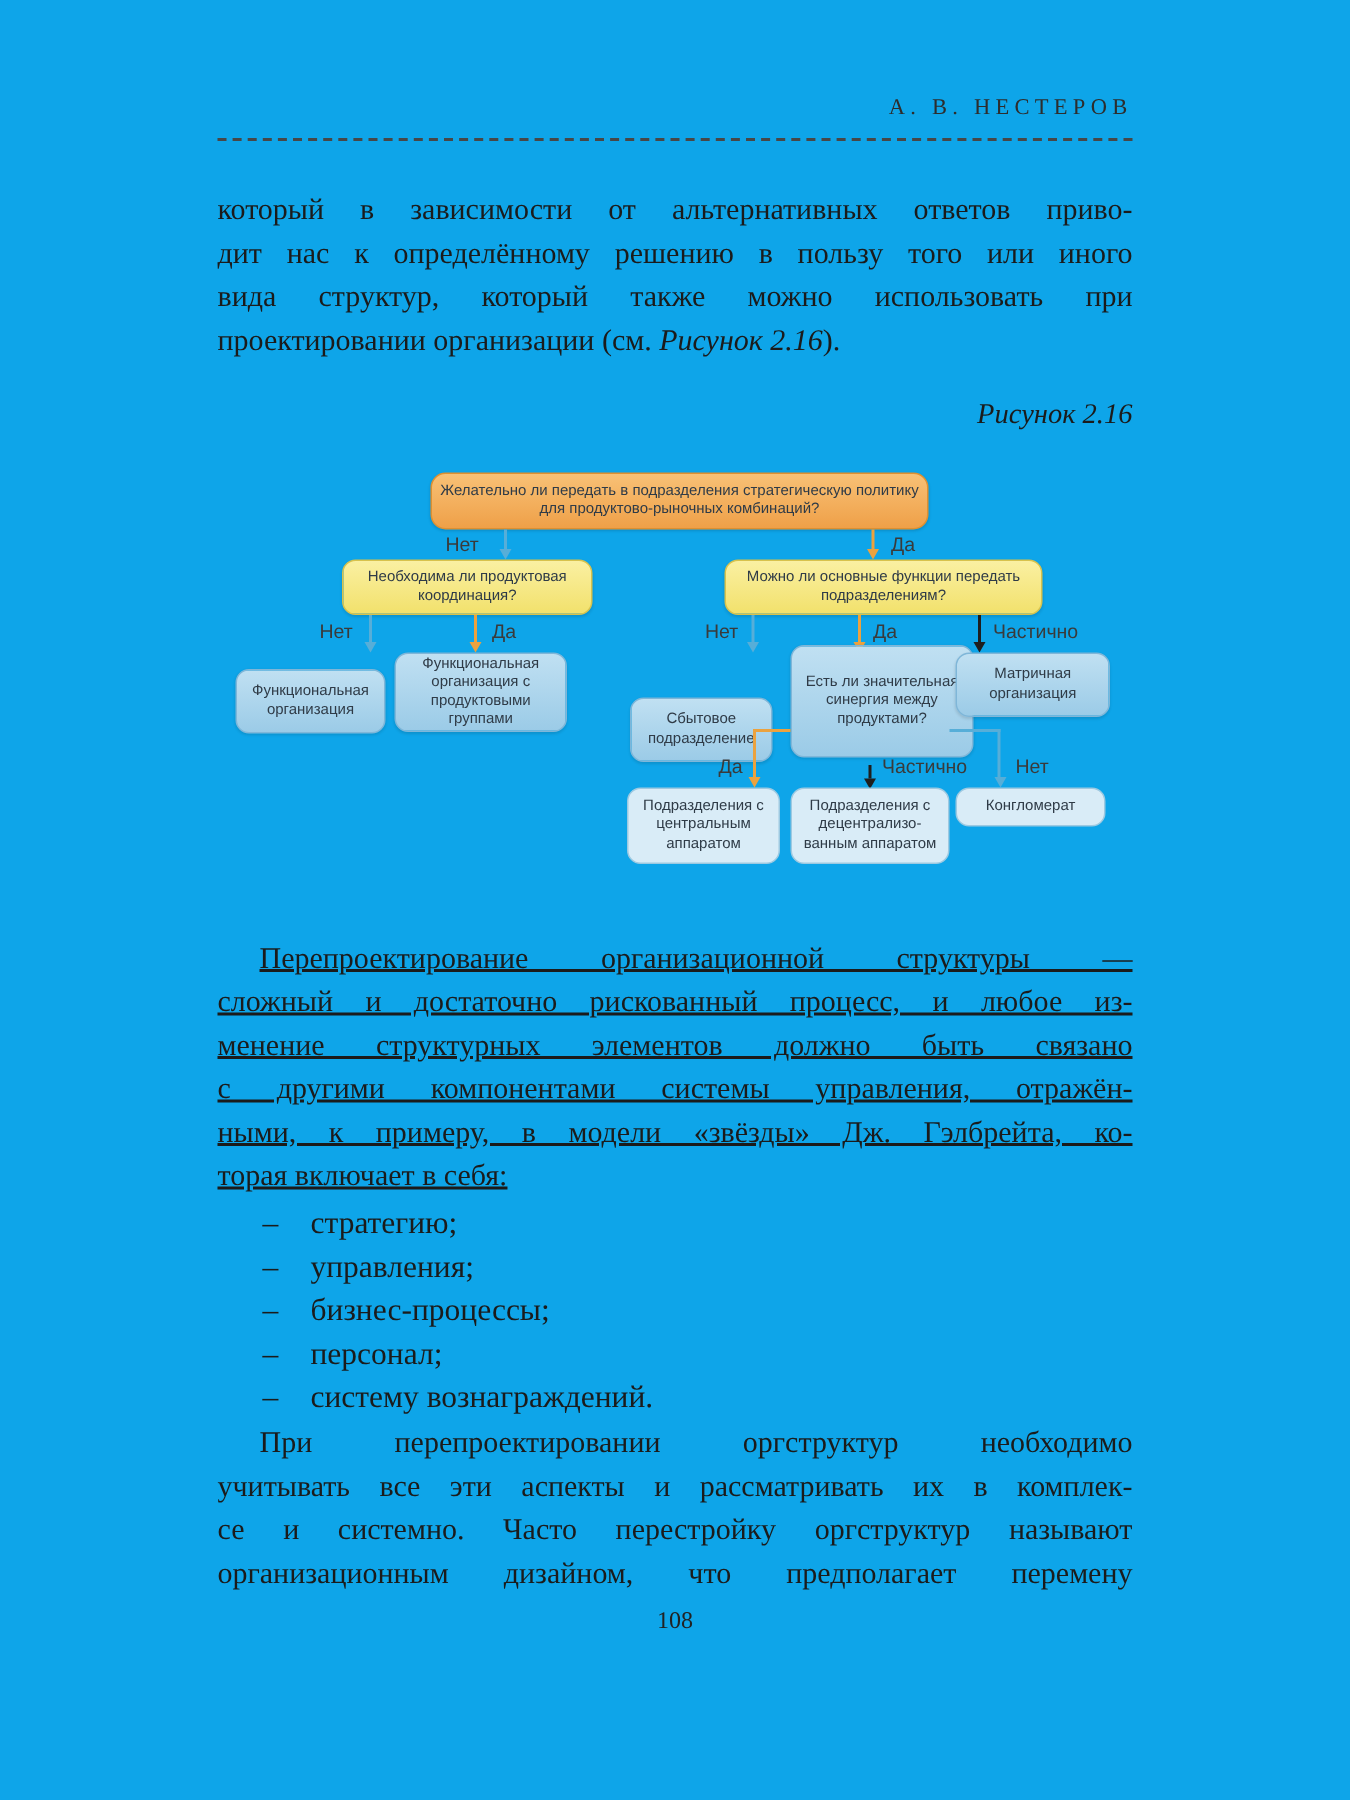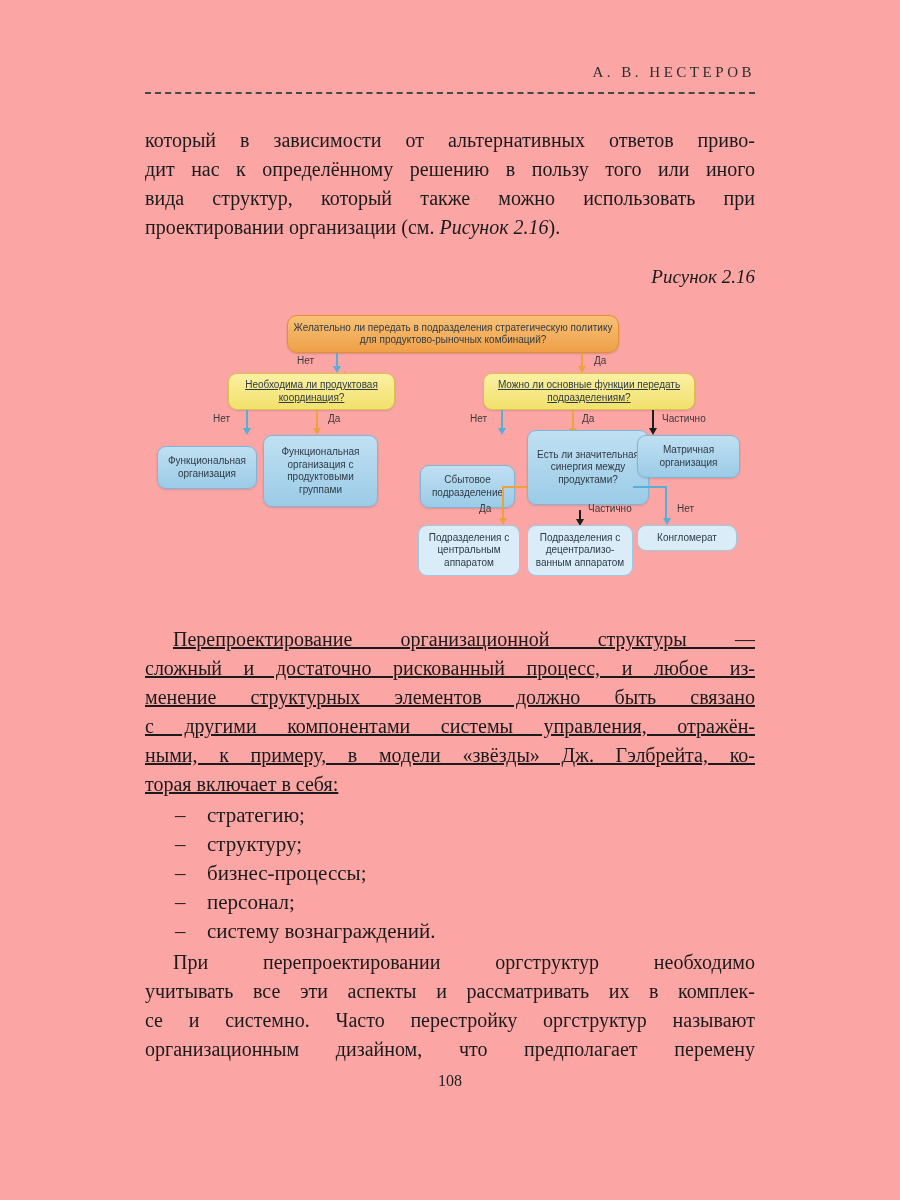--- a/index.html
+++ b/index.html
@@ -1,18 +1,18 @@
 <!DOCTYPE html>
 <html><head>
 <meta charset="utf-8">
 <style>
   html,body { margin:0; padding:0; background:#e9e9e9; }
   .page {
     position:relative; width:900px; height:1200px; margin:0 auto;
-    background:#fca5a5; overflow:hidden;
+    background:#0ea5e9; overflow:hidden;
     font-family:"Liberation Serif", serif; color:#1B1B1B;
   }
   .col { position:absolute; left:145px; width:610px; }
 
   
   .running-head { top:64px; text-align:right; font-size:15px; letter-spacing:3.5px; color:#2D2D2D; }
   .dash-rule { top:92px; border-top:2px dashed #474747; height:0; }
 
   
   .pline { font-size:20px; line-height:29px; text-align:justify; text-align-last:justify; }
@@ -25,25 +25,25 @@
 
   .fig-caption { top:266px; text-align:right; font-style:italic; font-size:19px; color:#1B1B1B; }
   .page-number { top:1072px; text-align:center; font-size:16px; color:#222; }
 
   
   .diagram { position:absolute; left:145px; top:308px; width:610px; height:282px;
              font-family:"Liberation Sans", sans-serif; }
   .dbox { position:absolute; box-sizing:border-box; display:flex; align-items:center; justify-content:center;
           text-align:center; font-size:10px; line-height:1.25; color:#2F3B47; padding:2px 5px; }
   .box-orange { background:linear-gradient(180deg,#F8C176,#EFA048); border:1.5px solid #E0902F; border-radius:10px; box-shadow:0 1px 2px rgba(0,0,0,.15); }
-  .box-yellow { background:linear-gradient(180deg,#FAF0A2,#F2E16C); border:1.5px solid #D8C24C; border-radius:9px; box-shadow:0 1px 2px rgba(0,0,0,.12);text-decoration:underline; }
+  .box-yellow { background:linear-gradient(180deg,#FAF0A2,#F2E16C); border:1.5px solid #D8C24C; border-radius:9px; box-shadow:0 1px 2px rgba(0,0,0,.12); }
   .box-blue   { background:linear-gradient(180deg,#C0E0F2,#9BCBE7); border:1.5px solid #7FB6D8; border-radius:9px; box-shadow:0 1px 2px rgba(0,0,0,.12); }
   .box-pale   { background:#D9ECF7; border:1.5px solid #9DC9E1; border-radius:9px;text-align:center; }
 
-  .dlabel { position:absolute; font-size:10px; color:#3A3A3A; white-space:nowrap; }
+  .dlabel { position:absolute; font-size:13px; color:#3A3A3A; white-space:nowrap; }
 
   .arr { position:absolute; display:flex; flex-direction:column; align-items:center; width:10px; }
   .arr-shaft { width:2px; background:currentColor; flex:1 1 auto; }
   .arr-head { width:0; height:0; flex:0 0 auto;
               border-left:4.5px solid transparent; border-right:4.5px solid transparent;
               border-top:7px solid currentColor; }
   .c-blue { color:#57AED8; } .c-orange { color:#EBA23F; } .c-black { color:#1E1E1E; }
 
   .elbow { position:absolute; box-sizing:border-box; }
   .elbow .arr-head { position:absolute; bottom:-7px; }
@@ -108,21 +108,21 @@
         <div class="arr-shaft"></div>
         <div class="arr-head"></div>
       </div>
     <span class="dlabel" style="left:517px; top:105px;">Частично</span>
     <div class="arr c-black" style="left:503px; top:102px; height:25px;">
         <div class="arr-shaft"></div>
         <div class="arr-head"></div>
       </div>
 
     <div class="dbox box-blue" style="left:12px; top:127px; width:100px; height:43px;margin-top:11px;">Функциональная организация</div>
-    <div class="dbox box-blue" style="left:118px; top:127px; width:115px; height:72px;">Функциональная организация с продуктовыми группами</div>
+    <div class="dbox box-blue" style="left:118px; top:127px; width:115px; height:53px;">Функциональная организация с продуктовыми группами</div>
     <div class="dbox box-blue" style="left:275px; top:141px; width:95px; height:43px;margin-top:16px;">Сбытовое подразделение</div>
     <div class="dbox box-blue" style="left:382px; top:122px; width:122px; height:75px;">Есть ли значительная синергия между продуктами?</div>
     <div class="dbox box-blue" style="left:492px; top:127px; width:103px; height:43px;">Матричная организация</div>
 
     <div class="elbow elbow-l c-orange" style="left:357px; top:178px; width:25px; height:32px;">
         <div class="arr-head"></div>
       </div>
     <span class="dlabel" style="left:334px; top:195px;">Да</span>
     <div class="arr c-black" style="left:430px; top:202px; height:16px;">
         <div class="arr-shaft"></div>
@@ -148,21 +148,21 @@
     <div class="pline lastline">торая включает в себя:</div>
   </div>
 
   <div class="col" style="top:801px;">
     <div class="list-row">
         <span class="list-marker">–</span>
         <span>стратегию;</span>
       </div>
     <div class="list-row">
         <span class="list-marker">–</span>
-        <span>структуру;</span>
+        <span>управления;</span>
       </div>
     <div class="list-row">
         <span class="list-marker">–</span>
         <span>бизнес-процессы;</span>
       </div>
     <div class="list-row">
         <span class="list-marker">–</span>
         <span>персонал;</span>
       </div>
     <div class="list-row">

